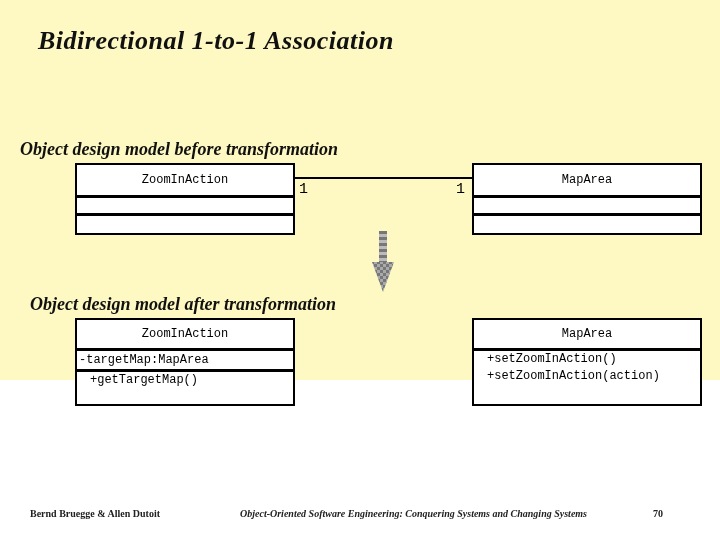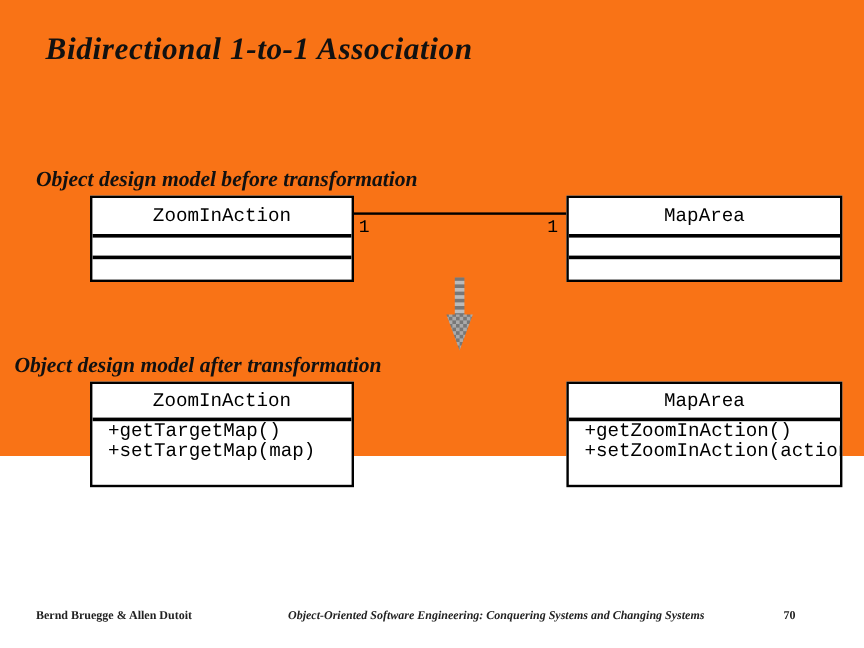--- a/index.html
+++ b/index.html
@@ -1,31 +1,31 @@
 <!DOCTYPE html>
 <html><head>
 <meta charset="utf-8">
 <style>
   html,body { margin:0; padding:0; }
   body { width:720px; height:540px; background:#ffffff; position:relative;
          font-family:"Liberation Serif","DejaVu Serif",serif; overflow:hidden; }
 
-  .slide { position:absolute; left:0; top:0; width:720px; height:380px; background:#f97316; }
+  .slide { position:absolute; left:0; top:0; width:720px; height:380px; background:#fef9c3; }
 
   .slide-title { position:absolute; left:38px; top:26px; font-size:26px;
                  font-weight:bold; font-style:italic; color:#111; letter-spacing:0.5px; }
 
   .section-heading { position:absolute; font-size:18px; font-weight:bold;
                      font-style:italic; color:#111; }
-  .heading-before { left:30px; top:139px; }
-  .heading-after  { left:12px; top:294px; }
+  .heading-before { left:20px; top:139px; }
+  .heading-after  { left:30px; top:294px; }
 
   .uml-class { position:absolute; border:2px solid #000; background:#fff;
                font-family:"Liberation Mono","DejaVu Sans Mono",monospace;
-               font-size:16px; color:#000; box-sizing:border-box; overflow:hidden; }
+               font-size:12px; color:#000; box-sizing:border-box; overflow:hidden; }
   .uml-name  { border-bottom:3px solid #000; display:flex; align-items:center;
                justify-content:center; }
   .uml-attrs { border-bottom:3px solid #000; padding-left:2px; white-space:nowrap;
                overflow:hidden; }
   .uml-ops   { padding-left:13px; white-space:nowrap; overflow:hidden; }
   .uml-line  { line-height:17px; white-space:nowrap; }
 
   
   .box-a { left:75px;  top:163px; width:220px; height:72px; }
   .box-b { left:472px; top:163px; width:230px; height:72px; }
@@ -92,30 +92,32 @@
       </pattern>
     </defs>
     <rect x="8" y="0" width="8" height="32" fill="url(#stripes)"></rect>
     <polygon points="1,31 23,31 12,61" fill="url(#checker)"></polygon>
   </svg>
 
   <div class="section-heading heading-after">Object design model after transformation</div>
 
   <div class="uml-class box-c">
     <div class="uml-name">ZoomInAction</div>
+    <div class="uml-attrs">
+      <span class="uml-line">-targetMap:MapArea</span>
+    </div>
     <div class="uml-ops">
       <div class="uml-line">+getTargetMap()</div>
-      <div class="uml-line">+setTargetMap(map)</div>
     </div>
   </div>
 
   <div class="uml-class box-d">
     <div class="uml-name">MapArea</div>
     <div class="uml-ops">
-      <div class="uml-line">+getZoomInAction()</div>
+      <div class="uml-line">+setZoomInAction()</div>
       <div class="uml-line">+setZoomInAction(action)</div>
     </div>
   </div>
 
   <div class="footer-text footer-authors">Bernd Bruegge &amp; Allen Dutoit</div>
   <div class="footer-text footer-book">Object-Oriented Software Engineering: Conquering Systems and Changing Systems</div>
   <div class="footer-text footer-page">70</div>
 
 </div>
 

